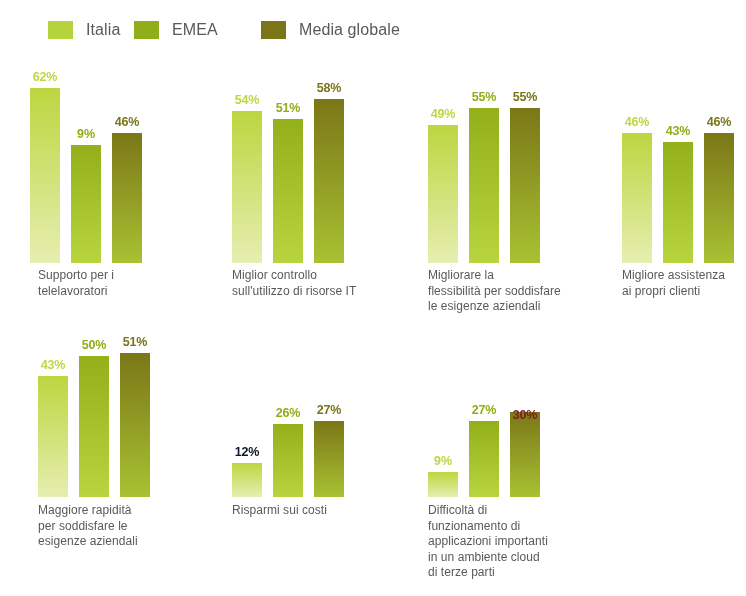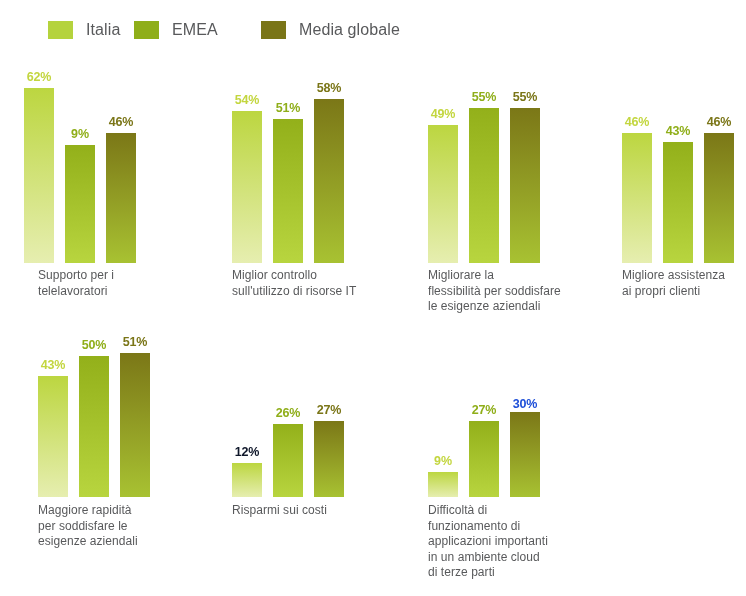--- a/index.html
+++ b/index.html
@@ -96,21 +96,21 @@
     <span class="legend-swatch" id="legend-swatch-1" style="background: rgb(143, 174, 25);"></span>
     <span class="legend-label">EMEA</span>
   </div>
   <div class="legend-item" id="legend-item-2">
     <span class="legend-swatch" id="legend-swatch-2" style="background: rgb(122, 117, 23);"></span>
     <span class="legend-label">Media globale</span>
   </div>
 </div>
 
 <div id="chart">
-    <div class="bar-group" style="left: 24px; top: 0px; width: 112px; height: 263px;">
+    <div class="bar-group" style="left: 30px; top: 0px; width: 112px; height: 263px;">
       <div class="bar-slot" style="left: 0px; width: 30px; height: 263px;">
         <div class="bar" style="height: 175px; background: linear-gradient(rgb(188, 214, 64) 0%, rgb(230, 238, 176) 100%);"></div>
         <div class="bar-value" style="color: rgb(195, 214, 63); bottom: 179px;">62%</div>
       </div>
       <div class="bar-slot" style="left: 41px; width: 30px; height: 263px;">
         <div class="bar" style="height: 118px; background: linear-gradient(rgb(147, 176, 26) 0%, rgb(184, 213, 63) 100%);"></div>
         <div class="bar-value" style="color: rgb(143, 174, 25); bottom: 122px;">9%</div>
       </div>
       <div class="bar-slot" style="left: 82px; width: 30px; height: 263px;">
         <div class="bar" style="height: 130px; background: linear-gradient(rgb(123, 119, 23) 0%, rgb(168, 194, 50) 100%);"></div>
@@ -216,21 +216,21 @@
       <div class="bar-slot" style="left: 0px; width: 30px; height: 497px;">
         <div class="bar" style="height: 25px; background: linear-gradient(rgb(188, 214, 64) 0%, rgb(230, 238, 176) 100%);"></div>
         <div class="bar-value" style="color: rgb(195, 214, 63); bottom: 29px;">9%</div>
       </div>
       <div class="bar-slot" style="left: 41px; width: 30px; height: 497px;">
         <div class="bar" style="height: 76px; background: linear-gradient(rgb(147, 176, 26) 0%, rgb(184, 213, 63) 100%);"></div>
         <div class="bar-value" style="color: rgb(143, 174, 25); bottom: 80px;">27%</div>
       </div>
       <div class="bar-slot" style="left: 82px; width: 30px; height: 497px;">
         <div class="bar" style="height: 85px; background: linear-gradient(rgb(123, 119, 23) 0%, rgb(168, 194, 50) 100%);"></div>
-        <div class="bar-value" style="color: #1d4ed8; bottom: 86px;">30%</div>
+        <div class="bar-value" style="color: #7f1d1d; bottom: 75px;">30%</div>
       </div>
     </div>
     <div class="group-caption" style="left: 428px; top: 503px; width: 185px;">
       <div>Difficoltà di</div>
       <div>funzionamento di</div>
       <div>applicazioni importanti</div>
       <div>in un ambiente cloud</div>
       <div>di terze parti</div>
     </div>
   </div>

